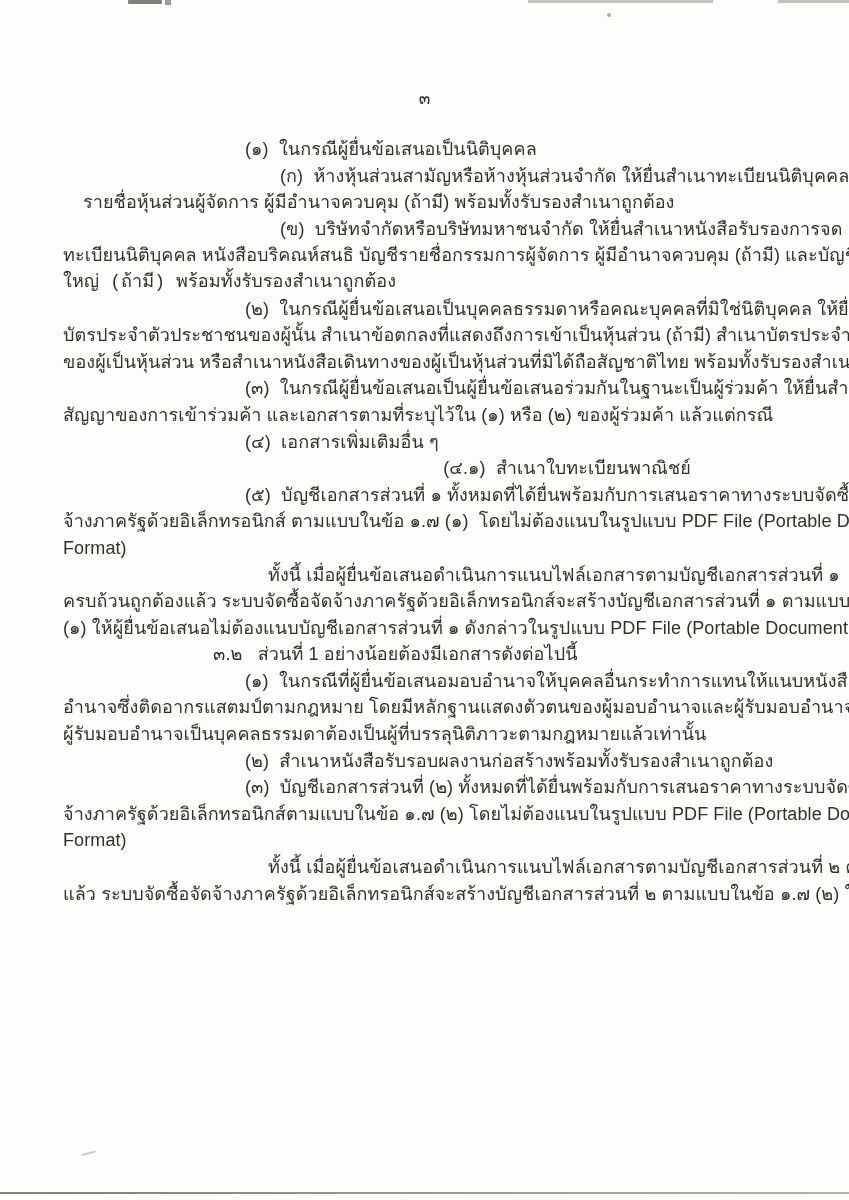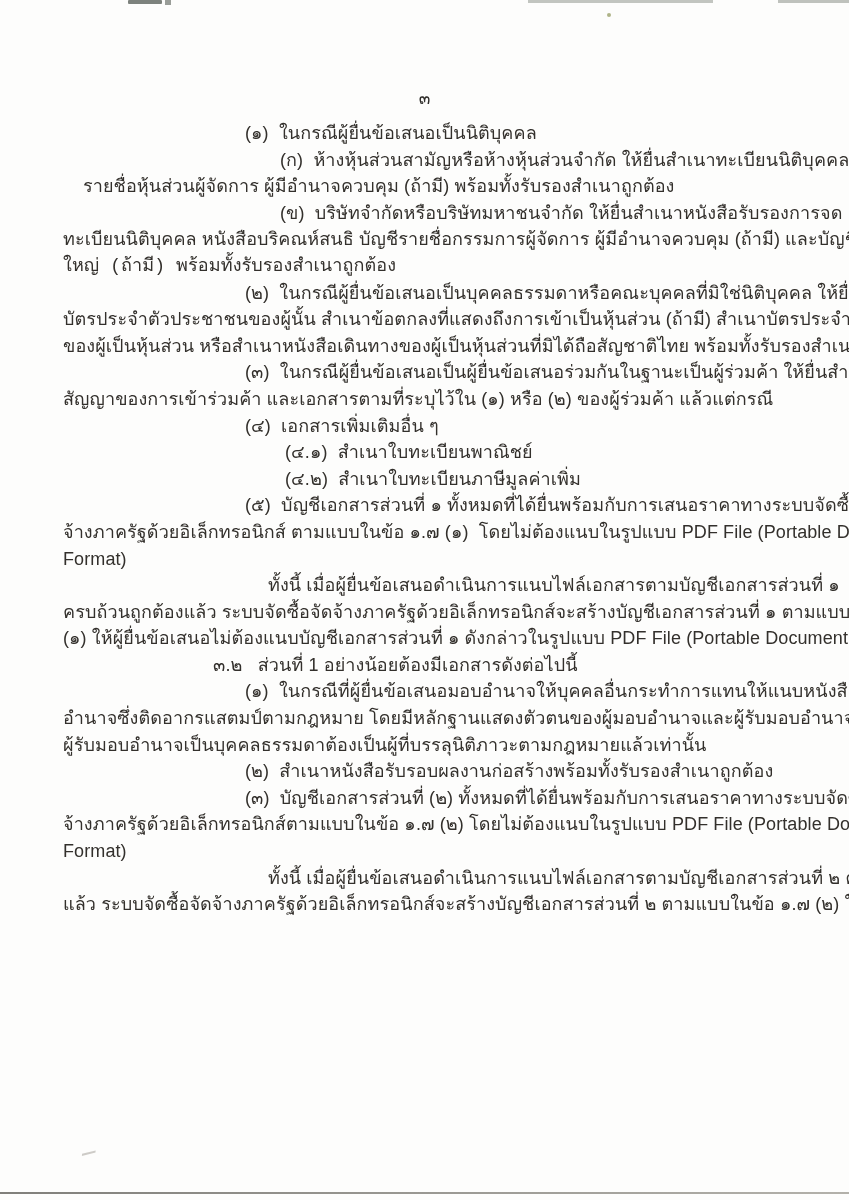--- a/index.html
+++ b/index.html
@@ -14,21 +14,21 @@
     position: absolute; left: 0; top: 0;
     width: 849px; height: 1200px;
     background: #fdfdfc;
   }
   .page-number {
     position: absolute; top: 84px; left: 0;
     width: 849px; text-align: center;
     font-size: 17px; color: #2f2d2a;
   }
   .content {
-    position: absolute; top: 120px; left: 63px;
+    position: absolute; top: 136px; left: 63px;
     width: 786px;
     font-size: 18px; color: #33302c;
   }
   .line {
     height: 26.6px; line-height: 26.6px;
     white-space: pre;
     letter-spacing: 0.1px;
   }
   
   .artifact { position: absolute; }
@@ -57,22 +57,21 @@
         <div class="line" style="padding-left: 0px; margin-left: 20px;">รายชื่อหุ้นส่วนผู้จัดการ ผู้มีอำนาจควบคุม (ถ้ามี) พร้อมทั้งรับรองสำเนาถูกต้อง</div>
         <div class="line" style="padding-left: 217px;">(ข)  บริษัทจำกัดหรือบริษัทมหาชนจำกัด ให้ยื่นสำเนาหนังสือรับรองการจด</div>
         <div class="line" style="padding-left: 0px;">ทะเบียนนิติบุคคล หนังสือบริคณห์สนธิ บัญชีรายชื่อกรรมการผู้จัดการ ผู้มีอำนาจควบคุม (ถ้ามี) และบัญชีผู้ถือหุ้นราย</div>
         <div class="line" style="padding-left: 0px; font-family: Liberation Mono, monospace;">ใหญ่ (ถ้ามี) พร้อมทั้งรับรองสำเนาถูกต้อง</div>
         <div class="line" style="padding-left: 182px;">(๒)  ในกรณีผู้ยื่นข้อเสนอเป็นบุคคลธรรมดาหรือคณะบุคคลที่มิใช่นิติบุคคล ให้ยื่นสำเนา</div>
         <div class="line" style="padding-left: 0px;">บัตรประจำตัวประชาชนของผู้นั้น สำเนาข้อตกลงที่แสดงถึงการเข้าเป็นหุ้นส่วน (ถ้ามี) สำเนาบัตรประจำตัวประชาชน</div>
         <div class="line" style="padding-left: 0px;">ของผู้เป็นหุ้นส่วน หรือสำเนาหนังสือเดินทางของผู้เป็นหุ้นส่วนที่มิได้ถือสัญชาติไทย พร้อมทั้งรับรองสำเนาถูกต้อง</div>
         <div class="line" style="padding-left: 182px;">(๓)  ในกรณีผู้ยื่นข้อเสนอเป็นผู้ยื่นข้อเสนอร่วมกันในฐานะเป็นผู้ร่วมค้า ให้ยื่นสำเนา</div>
         <div class="line" style="padding-left: 0px;">สัญญาของการเข้าร่วมค้า และเอกสารตามที่ระบุไว้ใน (๑) หรือ (๒) ของผู้ร่วมค้า แล้วแต่กรณี</div>
         <div class="line" style="padding-left: 182px;">(๔)  เอกสารเพิ่มเติมอื่น ๆ</div>
-        <div class="line" style="padding-left: 222px;">(๔.๑)  สำเนาใบทะเบียนพาณิชย์</div>
-        <div class="line" style="padding-left: 222px;">(๔.๒)  สำเนาใบทะเบียนภาษีมูลค่าเพิ่ม</div>
+        <div class="line" style="padding-left: 222px; text-align: center;">(๔.๑)  สำเนาใบทะเบียนพาณิชย์</div>
         <div class="line" style="padding-left: 182px;">(๕)  บัญชีเอกสารส่วนที่ ๑ ทั้งหมดที่ได้ยื่นพร้อมกับการเสนอราคาทางระบบจัดซื้อจัด</div>
         <div class="line" style="padding-left: 0px;">จ้างภาครัฐด้วยอิเล็กทรอนิกส์ ตามแบบในข้อ ๑.๗ (๑)  โดยไม่ต้องแนบในรูปแบบ PDF File (Portable Document</div>
         <div class="line" style="padding-left: 0px;">Format)</div>
         <div class="line" style="padding-left: 205px;">ทั้งนี้ เมื่อผู้ยื่นข้อเสนอดำเนินการแนบไฟล์เอกสารตามบัญชีเอกสารส่วนที่ ๑</div>
         <div class="line" style="padding-left: 0px;">ครบถ้วนถูกต้องแล้ว ระบบจัดซื้อจัดจ้างภาครัฐด้วยอิเล็กทรอนิกส์จะสร้างบัญชีเอกสารส่วนที่ ๑ ตามแบบในข้อ ๑.๗</div>
         <div class="line" style="padding-left: 0px;">(๑) ให้ผู้ยื่นข้อเสนอไม่ต้องแนบบัญชีเอกสารส่วนที่ ๑ ดังกล่าวในรูปแบบ PDF File (Portable Document Format)</div>
         <div class="line" style="padding-left: 150px;">๓.๒   ส่วนที่ 1 อย่างน้อยต้องมีเอกสารดังต่อไปนี้</div>
         <div class="line" style="padding-left: 182px;">(๑)  ในกรณีที่ผู้ยื่นข้อเสนอมอบอำนาจให้บุคคลอื่นกระทำการแทนให้แนบหนังสือมอบ</div>
         <div class="line" style="padding-left: 0px;">อำนาจซึ่งติดอากรแสตมป์ตามกฎหมาย โดยมีหลักฐานแสดงตัวตนของผู้มอบอำนาจและผู้รับมอบอำนาจ ทั้งนี้หาก</div>
         <div class="line" style="padding-left: 0px;">ผู้รับมอบอำนาจเป็นบุคคลธรรมดาต้องเป็นผู้ที่บรรลุนิติภาวะตามกฎหมายแล้วเท่านั้น</div>

